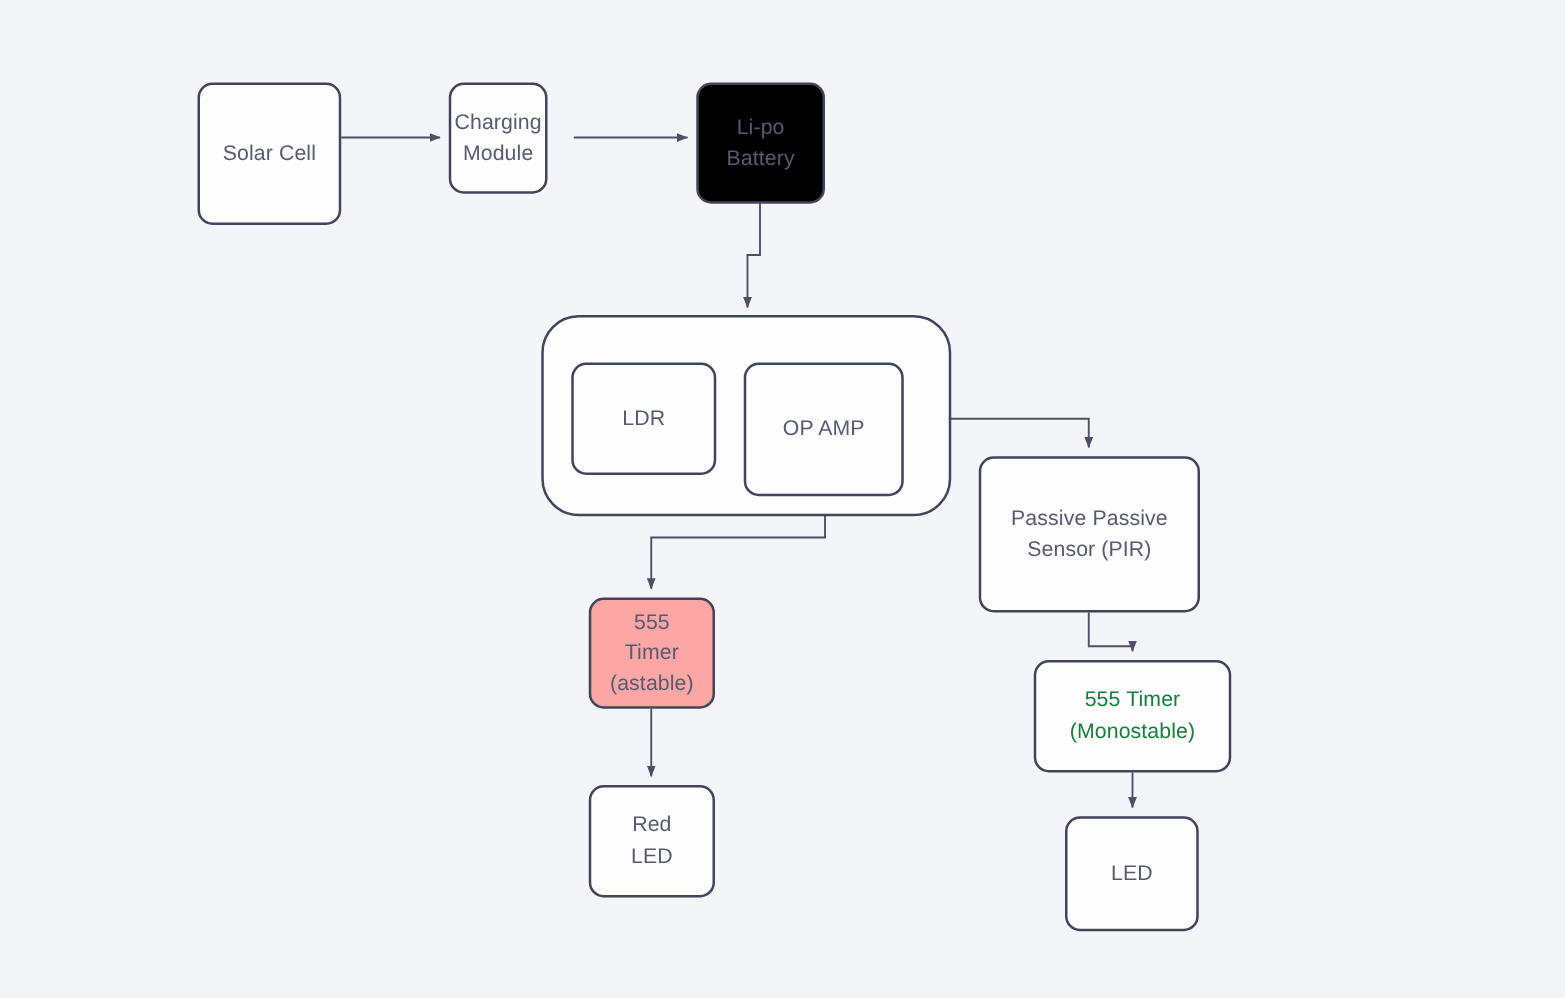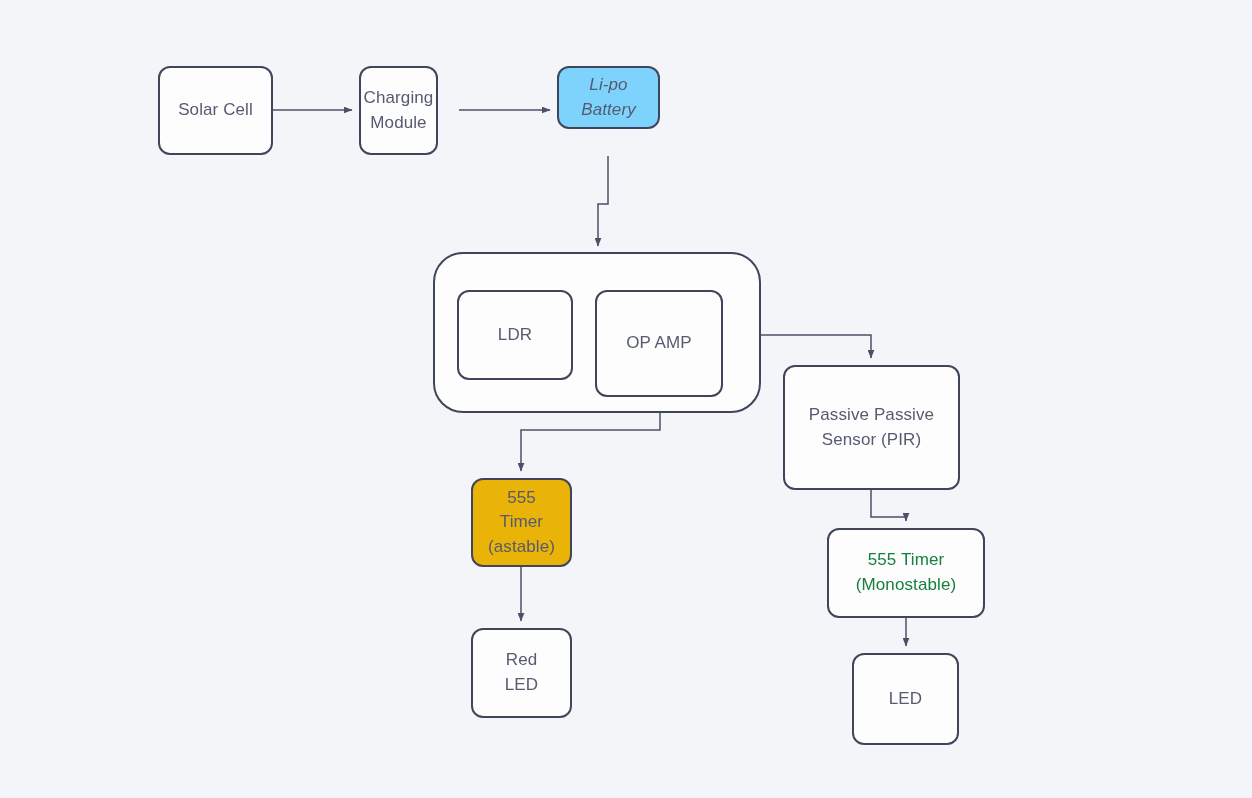--- a/index.html
+++ b/index.html
@@ -73,30 +73,30 @@
         <path d="M 871 490 L 871 517 L 906 517 L 906 521" fill="none" stroke="#4b5068" stroke-width="1.5" marker-end="url(#arrowhead)"></path>
         <path d="M 521 567 L 521 621" fill="none" stroke="#4b5068" stroke-width="1.5" marker-end="url(#arrowhead)"></path>
         <path d="M 906 618 L 906 646" fill="none" stroke="#4b5068" stroke-width="1.5" marker-end="url(#arrowhead)"></path>
       </g>
   </svg>
 
   <div id="group-layer">
       <div class="group-node" style="left: 433px; top: 252px; width: 328px; height: 161px; border-color: rgb(65, 69, 92); background: rgb(253, 253, 253);"></div>
     </div>
   <div id="node-layer">
-      <div class="node" style="left: 158px; top: 66px; width: 115px; height: 89px; border-color: rgb(65, 69, 92); background: rgb(253, 253, 253); color: rgb(86, 91, 112);">Solar Cell</div>
+      <div class="node" style="left: 158px; top: 66px; width: 115px; height: 114px; border-color: rgb(65, 69, 92); background: rgb(253, 253, 253); color: rgb(86, 91, 112);">Solar Cell</div>
       <div class="node" style="left: 359px; top: 66px; width: 79px; height: 89px; border-color: rgb(65, 69, 92); background: rgb(253, 253, 253); color: rgb(86, 91, 112);">Charging
 Module</div>
-      <div class="node" style="left: 557px; top: 66px; width: 103px; height: 63px; border-color: rgb(65, 69, 92); background: #7dd3fc; color: rgb(86, 91, 112); font-style: italic;">Li-po
+      <div class="node" style="left: 557px; top: 66px; width: 103px; height: 97px; border-color: rgb(65, 69, 92); background: #000000; color: rgb(86, 91, 112);">Li-po
 Battery</div>
       <div class="node" style="left: 457px; top: 290px; width: 116px; height: 90px; border-color: rgb(65, 69, 92); background: rgb(253, 253, 253); color: rgb(86, 91, 112);">LDR</div>
       <div class="node" style="left: 595px; top: 290px; width: 128px; height: 107px; border-color: rgb(65, 69, 92); background: rgb(253, 253, 253); color: rgb(86, 91, 112);">OP AMP</div>
       <div class="node" style="left: 783px; top: 365px; width: 177px; height: 125px; border-color: rgb(65, 69, 92); background: rgb(253, 253, 253); color: rgb(86, 91, 112);">Passive Passive
 Sensor (PIR)</div>
-      <div class="node" style="left: 471px; top: 478px; width: 101px; height: 89px; border-color: rgb(65, 69, 92); background: #eab308; color: rgb(86, 91, 112);">555
+      <div class="node" style="left: 471px; top: 478px; width: 101px; height: 89px; border-color: rgb(65, 69, 92); background: #fca5a5; color: rgb(86, 91, 112);">555
 Timer
 (astable)</div>
       <div class="node" style="left: 827px; top: 528px; width: 158px; height: 90px; border-color: rgb(65, 69, 92); background: rgb(253, 253, 253); color: #15803d;">555 Timer
 (Monostable)</div>
       <div class="node" style="left: 471px; top: 628px; width: 101px; height: 90px; border-color: rgb(65, 69, 92); background: rgb(253, 253, 253); color: rgb(86, 91, 112);">Red
 LED</div>
       <div class="node" style="left: 852px; top: 653px; width: 107px; height: 92px; border-color: rgb(65, 69, 92); background: rgb(253, 253, 253); color: rgb(86, 91, 112);">LED</div>
     </div>
 
 </div>

